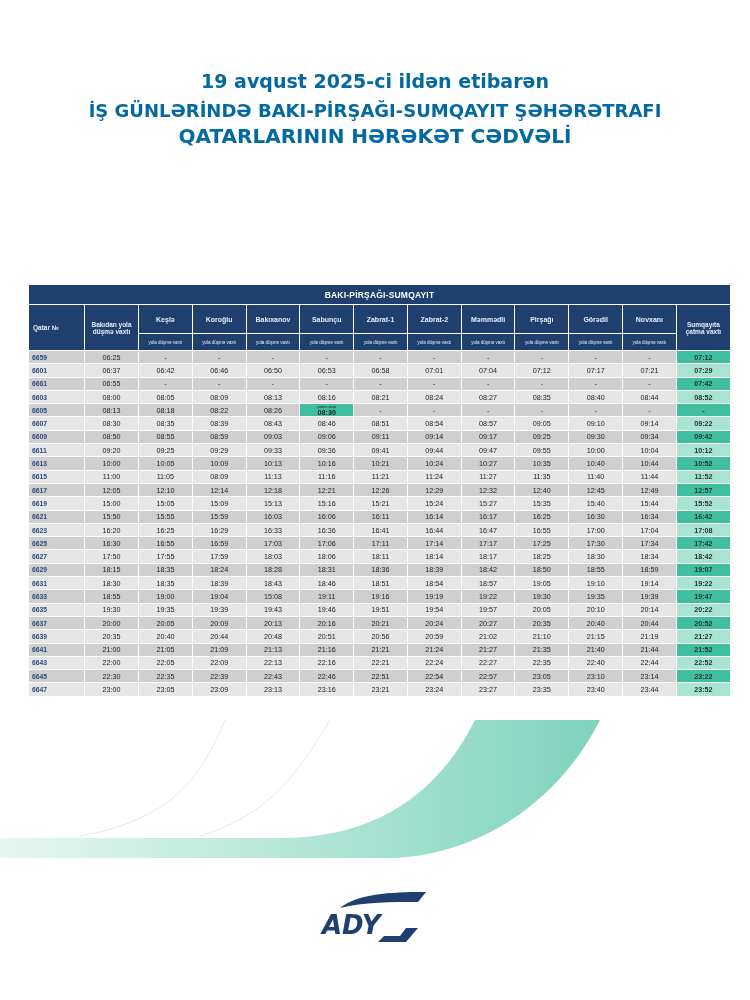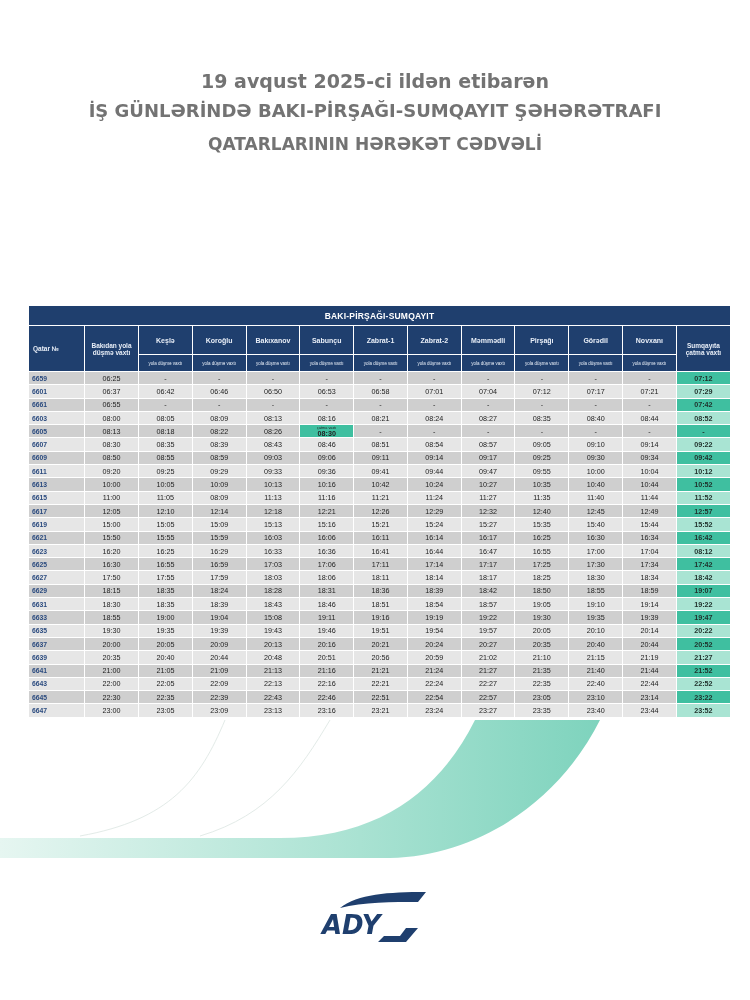--- a/index.html
+++ b/index.html
@@ -1,24 +1,24 @@
 <!DOCTYPE html>
 <html><head>
 <meta charset="utf-8">
 <style>
   html, body { margin:0; padding:0; }
   body { width:750px; height:1000px; background:#ffffff; position:relative; overflow:hidden; font-family:"Liberation Sans", sans-serif; }
-  .title { position:absolute; left:0; width:750px; text-align:center; color:#737373; font-family:"DejaVu Sans", sans-serif; font-weight:bold; }
+  .title { position:absolute; left:0; width:750px; text-align:center; color:#0369a1; font-family:"DejaVu Sans", sans-serif; font-weight:bold; }
   .t1 { top:70px; font-size:19px; font-weight:bold; }
   .t2 { top:100px; font-size:18px; }
-  .t3 { top:134px; font-size:17px; }
+  .t3 { top:124px; font-size:20px; }
 
   .deco { position:absolute; left:0; top:0; width:750px; height:1000px; pointer-events:none; }
   .table-wrap { position:absolute; left:28px; top:284px; width:703px; }
-  table { border-collapse:collapse; width:703px; table-layout:fixed;margin-top:21px; }
+  table { border-collapse:collapse; width:703px; table-layout:fixed; }
   th, td { border:1.5px solid #ffffff; text-align:center; padding:0; }
   .banner th { background:#1f3f6e; color:#fff; font-size:8.5px; height:19px; font-weight:bold; letter-spacing:0.2px; }
   .hdr th { background:#1f3f6e; color:#e8eef7; font-size:6.5px; font-weight:bold; }
   .hdr .st { height:28px; font-size:7px; }
   .hdr .sub { height:16px; font-size:4.5px; font-weight:normal; }
   td { font-size:7.2px; height:12.3px; color:#222; }
   td.num { text-align:left; padding-left:3px; color:#2a4a7e; font-weight:bold; font-size:6.8px; }
   tr.odd td { background:#cfcfcf; }
   tr.even td { background:#e6e6e6; }
   tr.odd td.arr { background:#3fbfa0; font-weight:bold; color:#1f2f2a; }
@@ -217,21 +217,21 @@
           <td>10:04</td>
           <td class="arr">10:12</td>
         </tr>
         <tr class="odd">
           <td class="num">6613</td>
           <td>10:00</td>
           <td>10:05</td>
           <td>10:09</td>
           <td>10:13</td>
           <td>10:16</td>
-          <td>10:42</td>
+          <td>10:21</td>
           <td>10:24</td>
           <td>10:27</td>
           <td>10:35</td>
           <td>10:40</td>
           <td>10:44</td>
           <td class="arr">10:52</td>
         </tr>
         <tr class="even">
           <td class="num">6615</td>
           <td>11:00</td>
@@ -298,21 +298,21 @@
           <td>16:25</td>
           <td>16:29</td>
           <td>16:33</td>
           <td>16:36</td>
           <td>16:41</td>
           <td>16:44</td>
           <td>16:47</td>
           <td>16:55</td>
           <td>17:00</td>
           <td>17:04</td>
-          <td class="arr">08:12</td>
+          <td class="arr">17:08</td>
         </tr>
         <tr class="odd">
           <td class="num">6625</td>
           <td>16:30</td>
           <td>16:55</td>
           <td>16:59</td>
           <td>17:03</td>
           <td>17:06</td>
           <td>17:11</td>
           <td>17:14</td>

